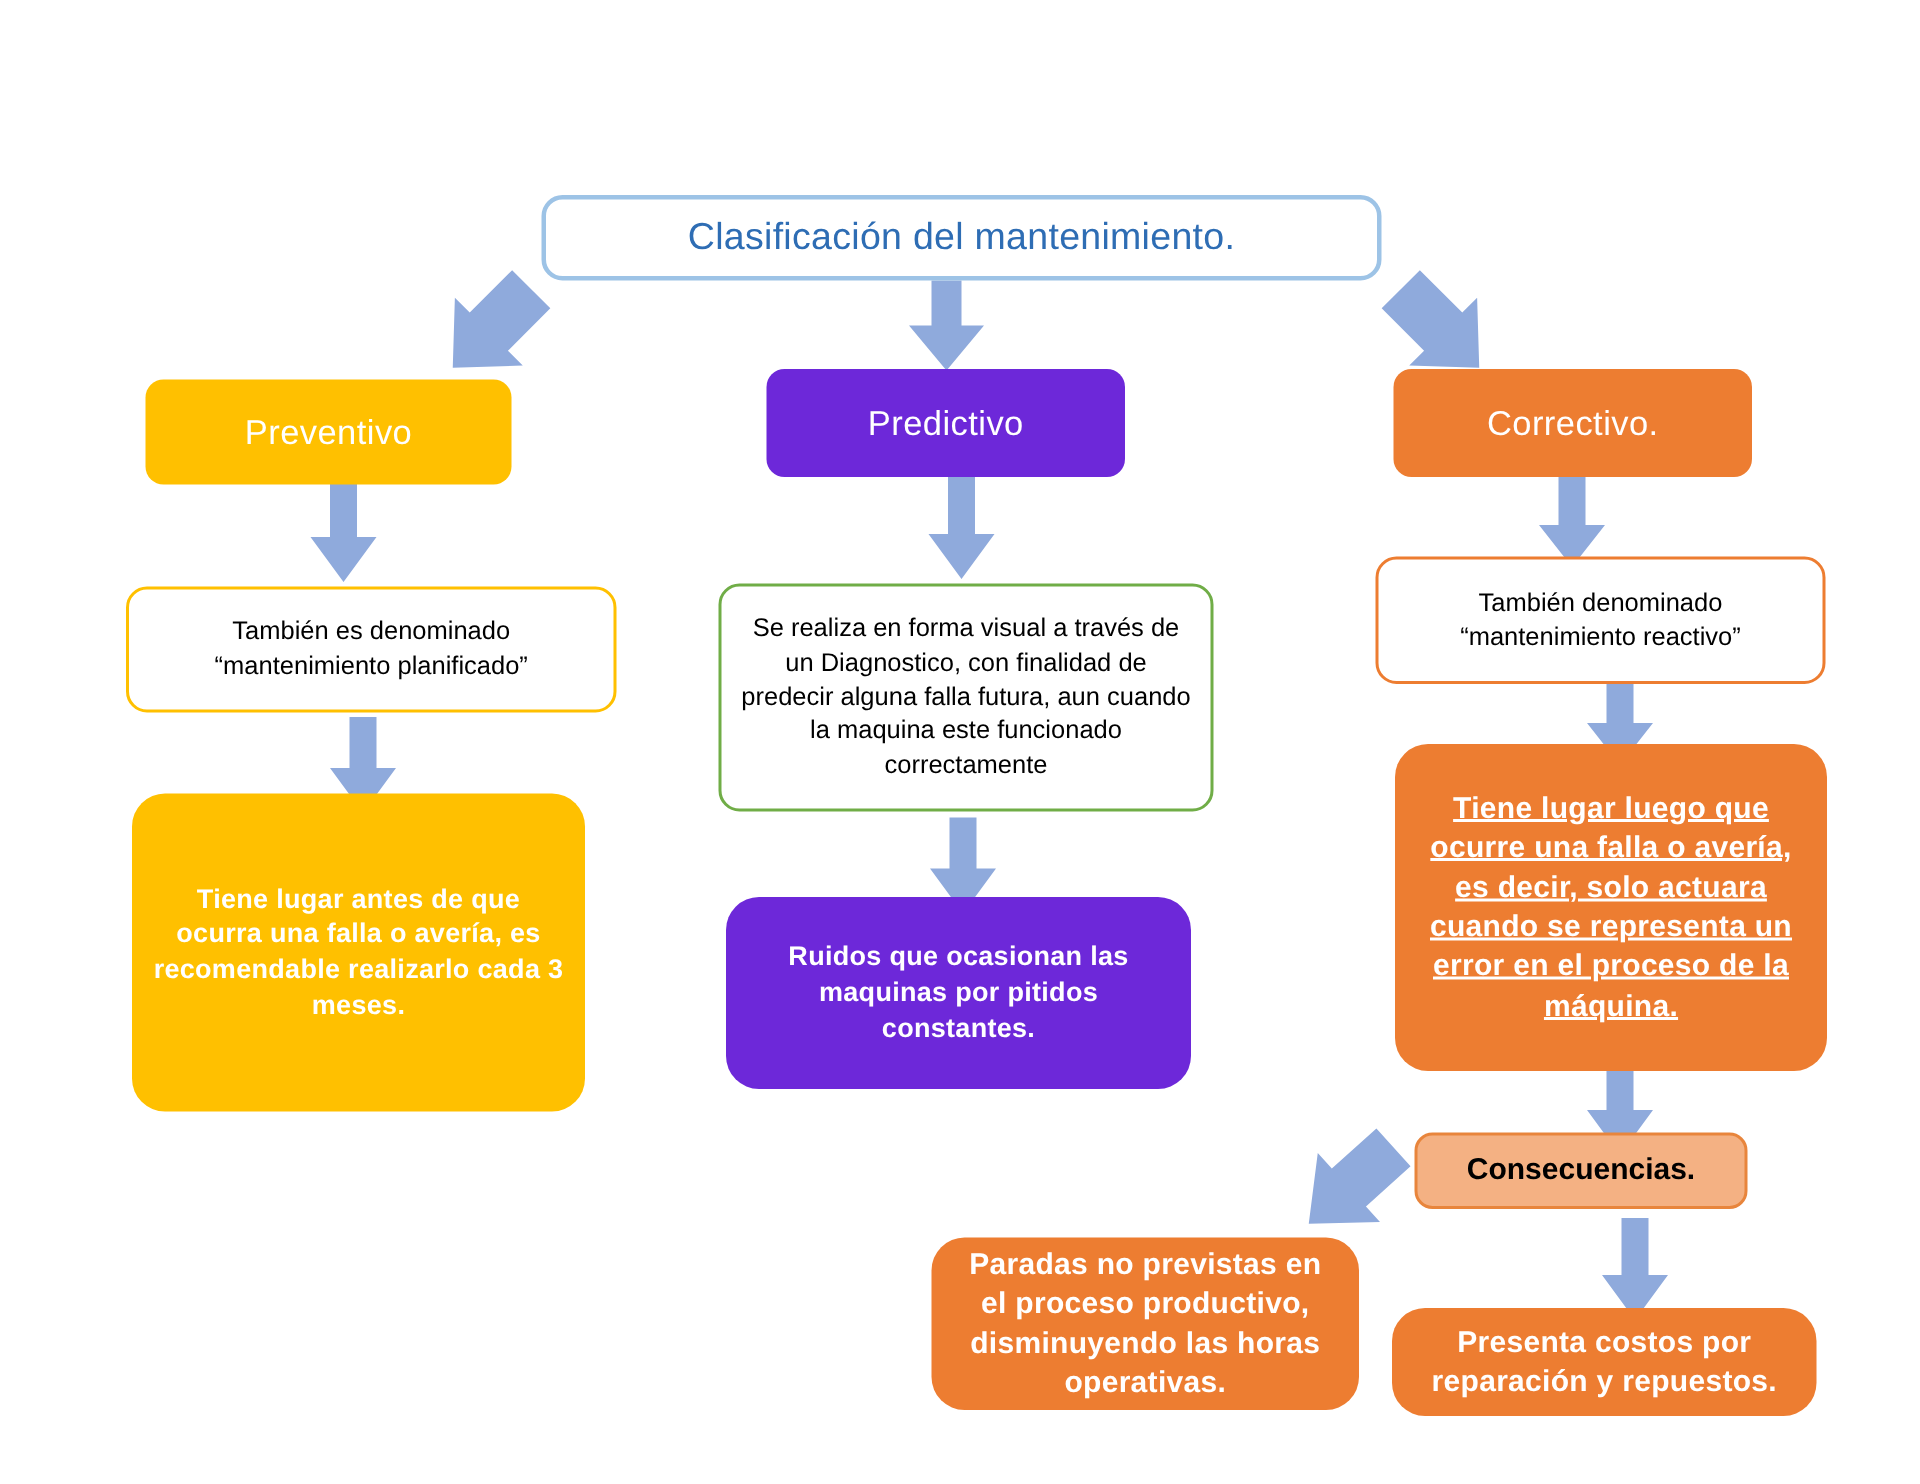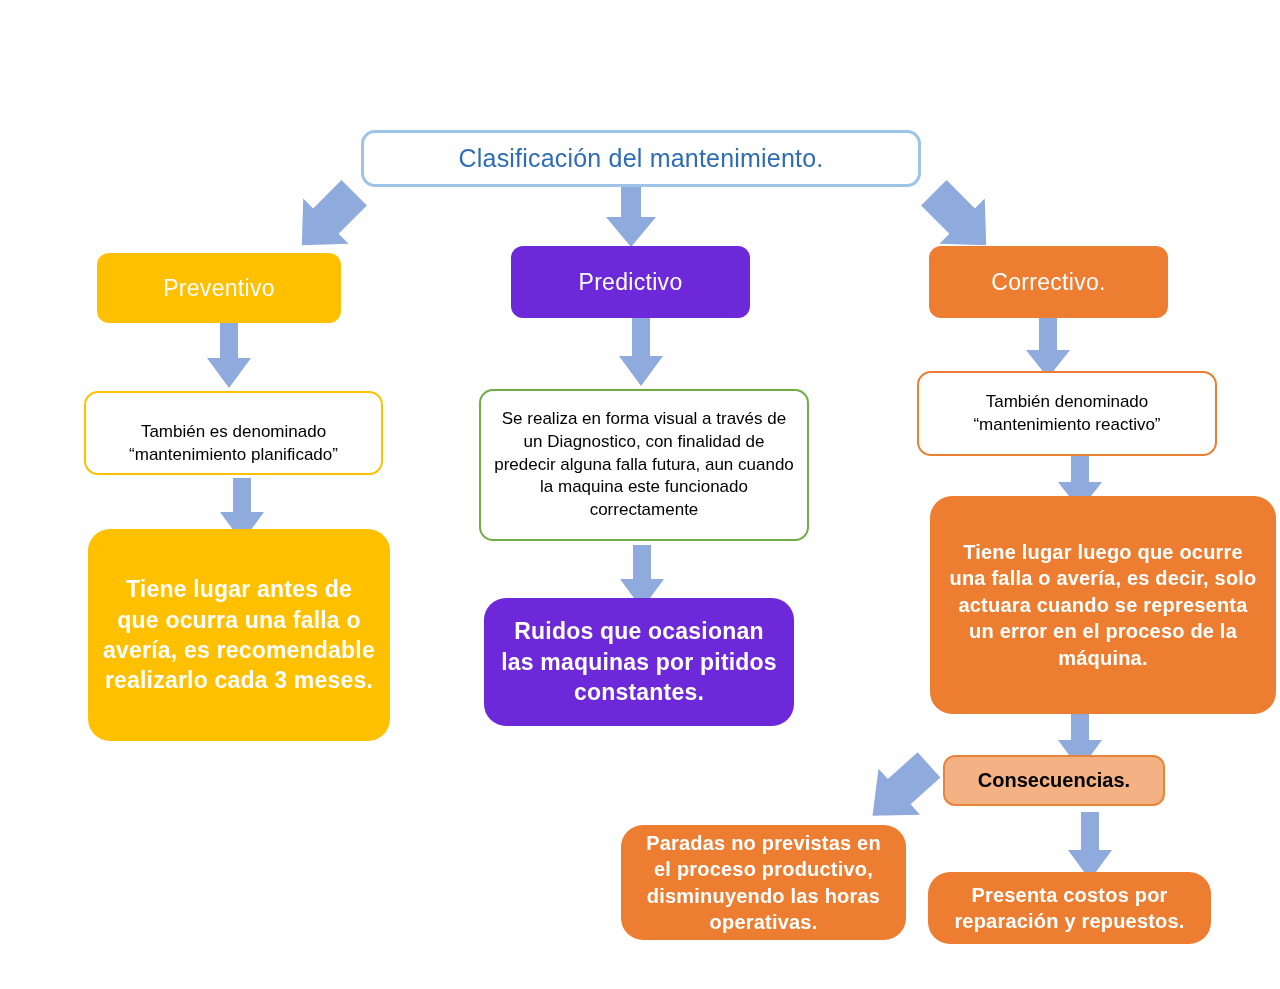--- a/index.html
+++ b/index.html
@@ -66,21 +66,21 @@
     padding: 6px 10px;
   }
   .out-amber  { border: 2px solid #FFC000; }
   .out-green  { border: 2px solid #70AD47; }
   .out-orange { border: 2px solid #ED7D31; }
 
   
   .stmt-box {
     border-radius: 22px;
     color: #ffffff;
-    font-size: 23px;
+    font-size: 18px;
     font-weight: bold;
     line-height: 1.32;
     padding: 8px 14px;
     letter-spacing: 0.2px;
   }
   .stmt-box.small {
     font-size: 20px;
   }
 
   
@@ -184,21 +184,21 @@
   </div>
 
   <div class="node title-box" style="left:361px; top:130px; width:560px; height:57px;">
     <span class="txt">Clasificación del mantenimiento.</span>
   </div>
 
   <div class="node cat-box fill-amber" style="left:97px; top:253px; width:244px; height:70px;">
     <span class="txt">Preventivo</span>
   </div>
 
-  <div class="node out-box out-amber" style="left:84px; top:391px; width:299px; height:84px;align-items:flex-end;">
+  <div class="node out-box out-amber" style="left:84px; top:391px; width:327px; height:84px;">
     <span class="txt">También es denominado
 “mantenimiento planificado”</span>
   </div>
 
   <div class="node stmt-box fill-amber" style="left:88px; top:529px; width:302px; height:212px;">
     <span class="txt">Tiene lugar antes de que ocurra una falla o avería, es recomendable realizarlo cada 3 meses.</span>
   </div>
 
   <div class="node cat-box fill-green" style="left:511px; top:246px; width:239px; height:72px;">
     <span class="txt">Predictivo</span>
@@ -214,21 +214,21 @@
 
   <div class="node cat-box fill-orange" style="left:929px; top:246px; width:239px; height:72px;">
     <span class="txt">Correctivo.</span>
   </div>
 
   <div class="node out-box out-orange" style="left:917px; top:371px; width:300px; height:85px;">
     <span class="txt">También denominado
 “mantenimiento reactivo”</span>
   </div>
 
-  <div class="node stmt-box small fill-orange" style="left:930px; top:496px; width:346px; height:218px;">
+  <div class="node stmt-box small fill-orange" style="left:930px; top:496px; width:288px; height:218px;text-decoration:underline;">
     <span class="txt">Tiene lugar luego que ocurre una falla o avería, es decir, solo actuara cuando se representa un error en el proceso de la máquina.</span>
   </div>
 
   <div class="node peach-box" style="left:943px; top:755px; width:222px; height:51px;">
     <span class="txt">Consecuencias.</span>
   </div>
 
   <div class="node stmt-box small fill-orange" style="left:621px; top:825px; width:285px; height:115px;justify-content:center;">
     <span class="txt">Paradas no previstas en el proceso productivo, disminuyendo las horas operativas.</span>
   </div>

